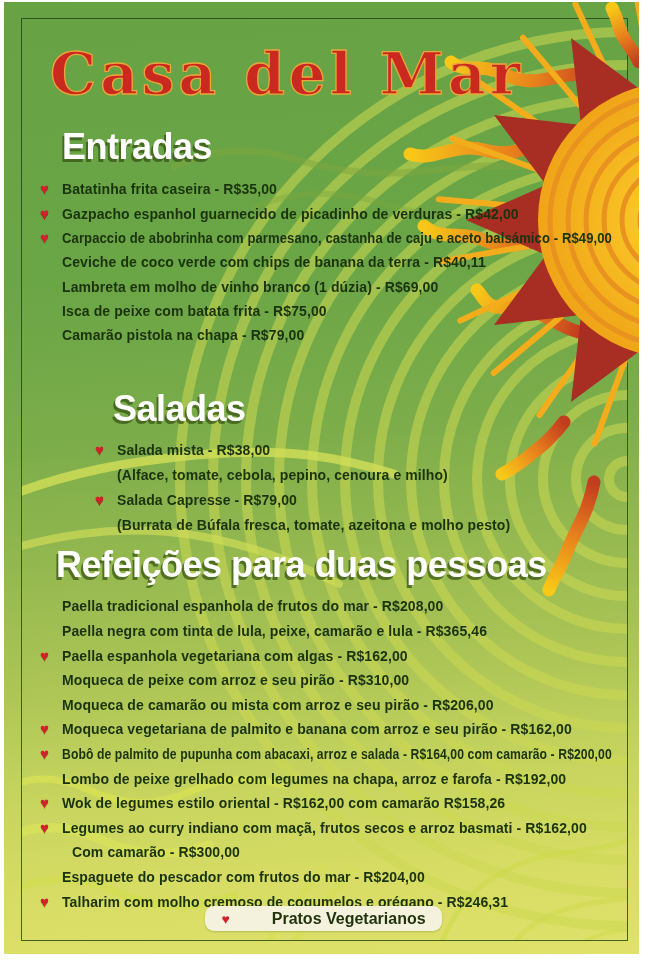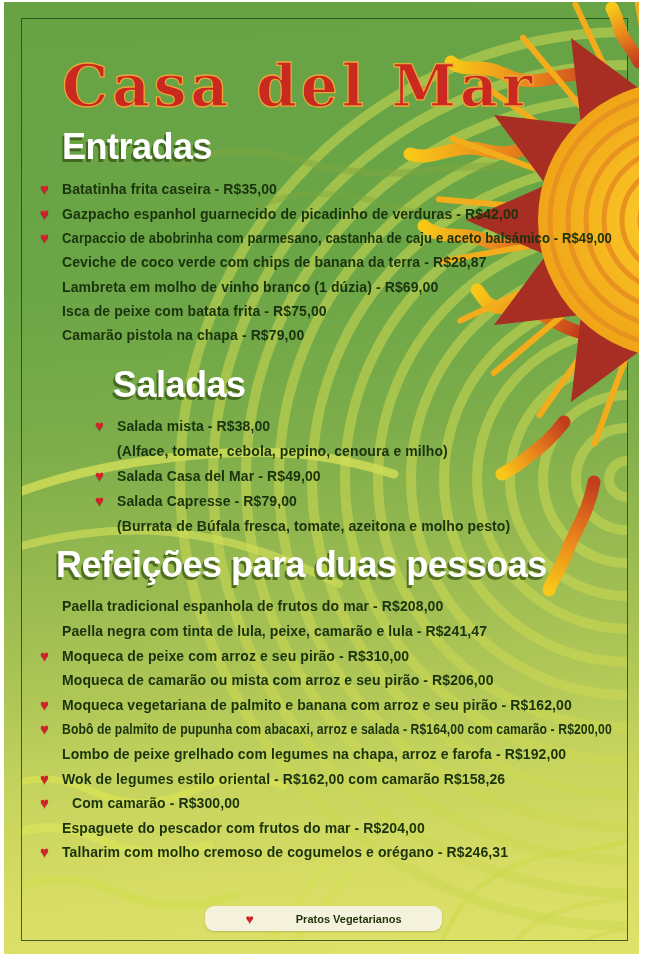--- a/index.html
+++ b/index.html
@@ -13,48 +13,48 @@
   .deco-clip svg{position:absolute;left:-17px;top:-16px;}
   .inner-border{position:absolute;left:17px;top:16px;right:11px;bottom:13px;
         border:1.5px solid rgba(32,62,18,.8);pointer-events:none;z-index:3;}
   .sun-layer{position:absolute;inset:0;z-index:4;pointer-events:none;}
   #ripples circle{fill:none;stroke:#cdd952;stroke-width:10;}
   #sun-rings circle{fill:none;stroke:#e8921f;stroke-width:5;}
   #sun-rays line{stroke:#f3ac1b;stroke-width:6;stroke-linecap:round;}
   .flame{fill:none;stroke-width:13;stroke-linecap:round;}
 
   .content{position:absolute;inset:0;z-index:5;}
-  h1.title{position:absolute;left:46px;top:38px;margin:12px;
+  h1.title{position:absolute;left:46px;top:38px;margin:0;
         font-family:"DejaVu Serif",serif;font-weight:bold;font-size:58px;letter-spacing:4px;
         color:var(--title-red,#c9291e);-webkit-text-stroke:1.3px var(--title-outline,#eda43a);}
   .section{position:absolute;}
   #sec-0{left:36px;top:124px;}
   #sec-1{left:91px;top:362px;}
   #sec-2{left:36px;top:542px;}
   .section h2{margin:0;font-size:36px;font-weight:bold;color:var(--heading-white,#ffffff);
         letter-spacing:-0.5px;line-height:1.15;
         text-shadow:-2px 3px 0 rgba(52,82,18,.72);}
   #sec-0 h2{margin-left:22px;}
-  #sec-1 h2{margin-left:18px;}
+  #sec-1 h2{margin-left:18px;margin-top:24px;}
   #sec-2 h2{margin-left:16px;}
   .items{margin-top:10px;white-space:nowrap;}
   #sec-0 .items{line-height:24.3px;}
   #sec-1 .items{line-height:23.8px;margin-top:9px;}
   #sec-2 .items{line-height:23.6px;margin-top:9px;}
   .line{position:relative;padding-left:22px;}
   .line.cont{padding-left:32px;}
   .line .heart{position:absolute;left:0;top:0;color:var(--heart-red,#d0222b);font-size:15px;
         text-shadow:0 1px 0 rgba(110,10,10,.45);}
   .line .txt{display:inline-block;transform-origin:left center;
         font-size:14px;font-weight:bold;letter-spacing:0.1px;color:var(--text-dark,#1b330d);}
   .legend{position:absolute;left:201px;top:904px;width:237px;height:25px;z-index:6;
         background:#f4f2dc;border-radius:9px;display:flex;align-items:center;justify-content:center;
         gap:7px;box-shadow:0 1px 2px rgba(60,80,20,.25);}
   .legend .heart{color:var(--heart-red,#d0222b);font-size:14px;line-height:1;}
-  .legend .lbl{font-size:11px;font-weight:bold;color:#22340e;padding-left:35px;}
+  .legend .lbl{font-size:16px;font-weight:bold;color:#22340e;padding-left:35px;}
 </style>
 </head>
 <body>
 
 <div class="page">
   <div class="menu">
 
     <div class="deco-clip">
       <svg width="645" height="960" viewBox="0 0 645 960">
         <g id="ripples" transform="translate(623,477)" opacity="0.55">
@@ -174,51 +174,51 @@
     <div class="content">
       <h1 class="title">Casa del Mar</h1>
 
       <div class="section" id="sec-0">
         <h2>Entradas</h2>
         <div class="items">
             <div class="line"><span class="heart">♥</span><span class="txt">Batatinha frita caseira - R$35,00</span></div>
             <div class="line"><span class="heart">♥</span></div>
             <div class="line"><span class="heart">♥</span><span class="txt">Gazpacho espanhol guarnecido de picadinho de verduras - R$42,00</span></div>
             <div class="line"><span class="heart">♥</span><span class="txt" style="transform: scaleX(0.933);">Carpaccio de abobrinha com parmesano, castanha de caju e aceto balsámico - R$49,00</span></div>
-            <div class="line"><span class="txt">Ceviche de coco verde com chips de banana da terra - R$28,87</span></div>
+            <div class="line"><span class="txt">Ceviche de coco verde com chips de banana da terra - R$40,11</span></div>
             <div class="line"><span class="txt">Lambreta em molho de vinho branco (1 dúzia) - R$69,00</span></div>
             <div class="line"><span class="txt">Isca de peixe com batata frita - R$75,00</span></div>
             <div class="line"><span class="txt">Camarão pistola na chapa - R$79,00</span></div>
           </div>
       </div>
 
       <div class="section" id="sec-1">
         <h2>Saladas</h2>
         <div class="items">
             <div class="line"><span class="heart">♥</span><span class="txt">Salada mista - R$38,00</span></div>
             <div class="line desc"><span class="txt">(Alface, tomate, cebola, pepino, cenoura e milho)</span></div>
-            <div class="line"><span class="heart">♥</span><span class="txt">Salada Casa del Mar - R$49,00</span></div>
+            <div class="line"><span class="heart">♥</span></div>
             <div class="line"><span class="heart">♥</span><span class="txt">Salada Capresse - R$79,00</span></div>
             <div class="line desc"><span class="txt">(Burrata de Búfala fresca, tomate, azeitona e molho pesto)</span></div>
           </div>
       </div>
 
       <div class="section" id="sec-2">
         <h2>Refeições para duas pessoas</h2>
         <div class="items">
             <div class="line"><span class="txt">Paella tradicional espanhola de frutos do mar - R$208,00</span></div>
-            <div class="line"><span class="txt">Paella negra com tinta de lula, peixe, camarão e lula - R$241,47</span></div>
-            <div class="line"><span class="heart">♥</span></div>
+            <div class="line"><span class="txt">Paella negra com tinta de lula, peixe, camarão e lula - R$365,46</span></div>
+            <div class="line"><span class="heart">♥</span><span class="txt">Paella espanhola vegetariana com algas - R$162,00</span></div>
             <div class="line"><span class="txt">Moqueca de peixe com arroz e seu pirão - R$310,00</span></div>
             <div class="line"><span class="txt">Moqueca de camarão ou mista com arroz e seu pirão - R$206,00</span></div>
             <div class="line"><span class="heart">♥</span><span class="txt">Moqueca vegetariana de palmito e banana com arroz e seu pirão - R$162,00</span></div>
             <div class="line"><span class="heart">♥</span><span class="txt" style="transform: scaleX(0.871);">Bobô de palmito de pupunha com abacaxi, arroz e salada - R$164,00 com camarão - R$200,00</span></div>
             <div class="line"><span class="txt">Lombo de peixe grelhado com legumes na chapa, arroz e farofa - R$192,00</span></div>
             <div class="line"><span class="heart">♥</span><span class="txt">Wok de legumes estilo oriental - R$162,00 com camarão R$158,26</span></div>
-            <div class="line"><span class="heart">♥</span></div>
+            <div class="line"><span class="heart">♥</span><span class="txt">Legumes ao curry indiano com maçã, frutos secos e arroz basmati - R$162,00</span></div>
             <div class="line cont"><span class="txt">Com camarão - R$300,00</span></div>
             <div class="line"><span class="txt">Espaguete do pescador com frutos do mar - R$204,00</span></div>
             <div class="line"><span class="heart">♥</span><span class="txt">Talharim com molho cremoso de cogumelos e orégano - R$246,31</span></div>
           </div>
       </div>
 
       <div class="legend">
         <span class="heart">♥</span>
         <span class="lbl">Pratos Vegetarianos</span>
       </div>

